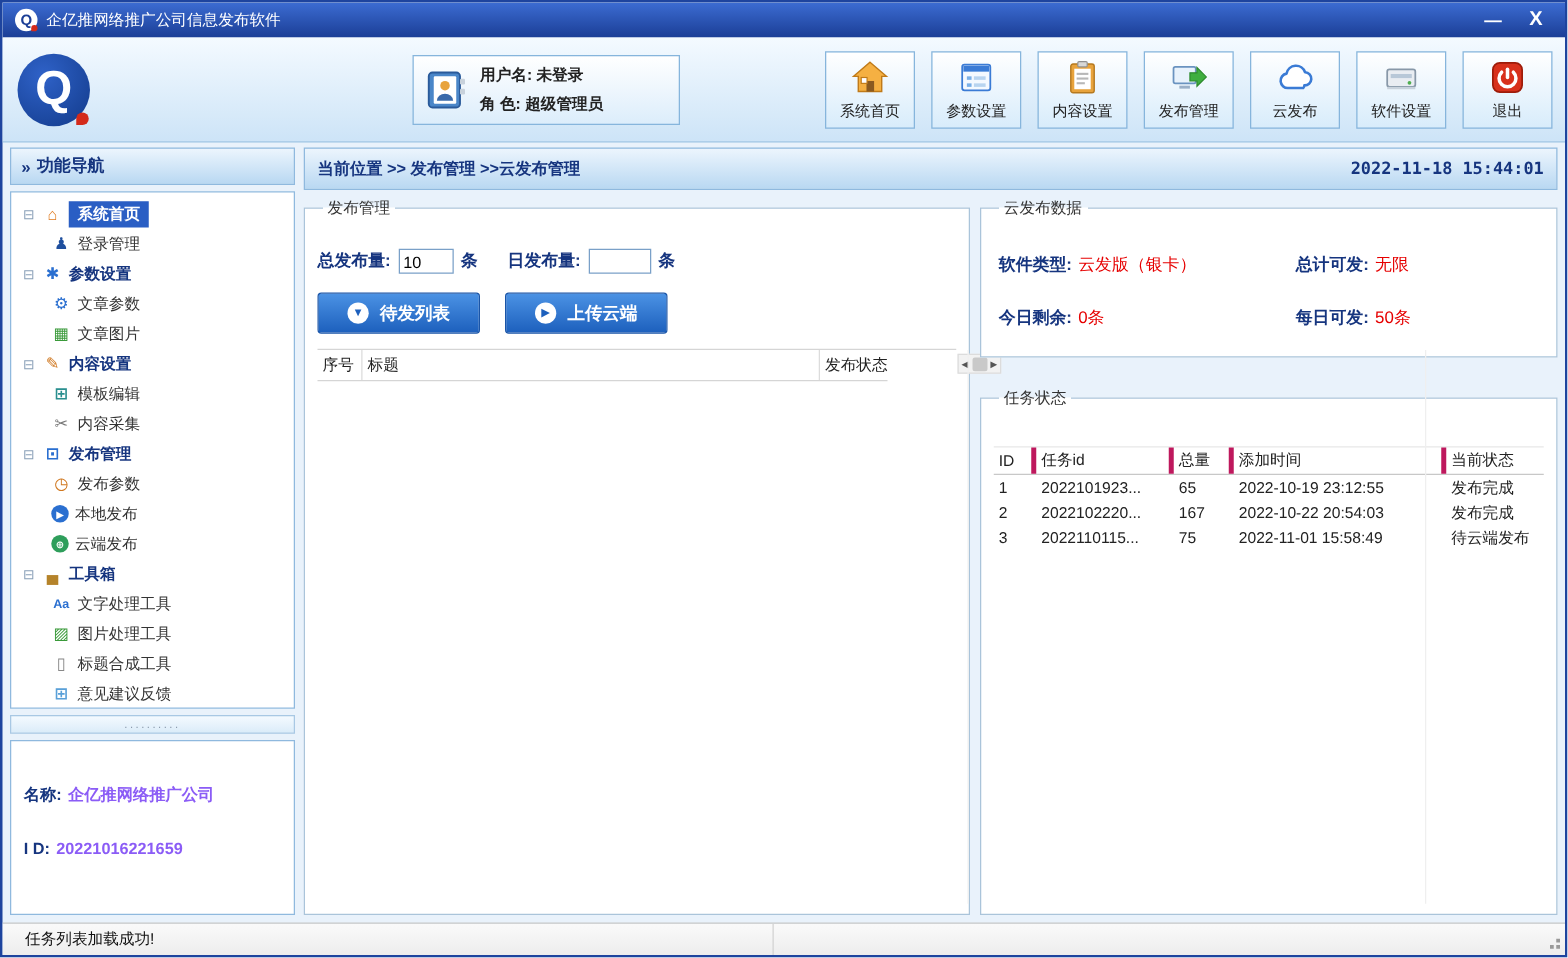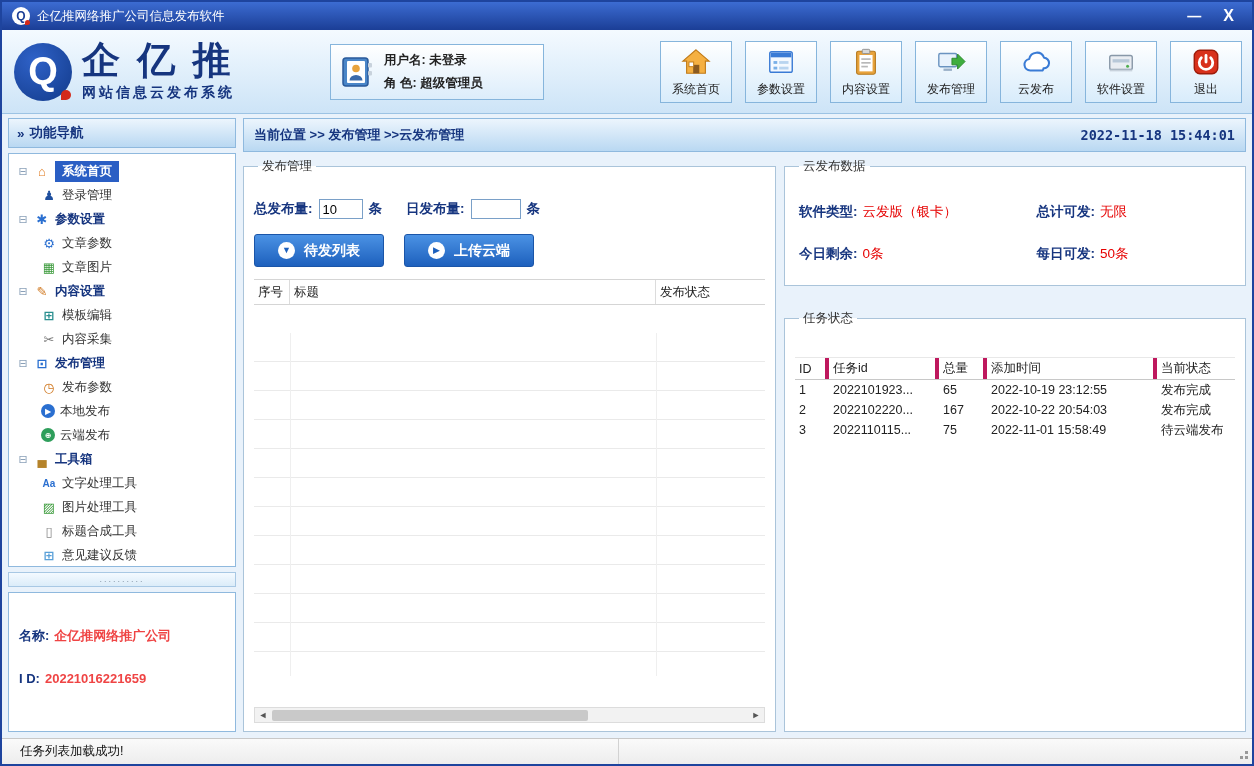--- a/index.html
+++ b/index.html
@@ -70,21 +70,21 @@
   .tree-item.lv0 .tree-label { font-weight:bold; color:#16357f; }
   .tree-item.selected .tree-label { background:#2a5ec4; color:#fff; padding:2px 7px; font-weight:bold; }
   .dots-strip { height:15px; flex:0 0 auto; border:1px solid #a8c8e4;
                 background:linear-gradient(180deg,#f4faff,#dbecf9);
                 display:flex; align-items:center; justify-content:center;
                 color:#8899aa; font-size:9px; letter-spacing:2px; line-height:1; }
   .info-panel { height:140px; flex:0 0 auto; border:1px solid #8fb9de; background:#fff;
                 padding:34px 10px 0; font-size:13px; }
   .info-row { margin-bottom:26px; white-space:nowrap; }
   .info-label { color:#16357f; font-weight:bold; }
-  .info-value { color:#ef4444; font-weight:bold; margin-left:5px; }
+  .info-value { color:#8b5cf6; font-weight:bold; margin-left:5px; }
 
   
   .main { flex:1; display:flex; flex-direction:column; gap:6px; min-width:0; min-height:0; }
   .crumb-bar { height:30px; flex:0 0 auto; border:1px solid #8fb9de;
                background:linear-gradient(180deg,#ecf5fd,#b9d8f2);
                display:flex; align-items:center; padding:16px 10px;
                color:#16357f; font-weight:bold; font-size:13px; }
   .crumb-datetime { margin-left:auto; font-family:"DejaVu Sans Mono","Liberation Mono",monospace; font-size:13.5px; }
 
   .panels { flex:1; display:flex; gap:8px; min-height:0; }
@@ -98,21 +98,21 @@
                font-family:inherit; }
   .pub-input.daily { width:50px; }
   .form-gap { width:12px; }
   .pub-btns { display:flex; gap:20px; margin:15px 0 12px; }
   .blue-btn { width:130px; height:33px; border:1px solid #1a55a8; border-radius:3px; cursor:pointer;
               background:linear-gradient(180deg,#4b92e4,#1d60bd); color:#fff; font-size:14px; font-weight:bold;
               display:flex; align-items:center; justify-content:center; gap:9px; font-family:inherit; }
   .btn-circle { width:17px; height:17px; background:#fff; color:#1d60bd; border-radius:50%;
                 display:flex; align-items:center; justify-content:center; font-size:9px; line-height:1; }
 
-  .pub-table { flex:1; display:flex; flex-direction:column; min-height:0; border-top:1px solid #d5d5d5;gap:28px; }
+  .pub-table { flex:1; display:flex; flex-direction:row; min-height:0; border-top:1px solid #d5d5d5;gap:28px; }
   .pub-thead { display:grid; grid-template-columns:36px 366px 1fr; height:25px; flex:0 0 auto;
                font-size:12.5px; color:#222; border-bottom:1px solid #d5d5d5; }
   .pub-thead span { padding-left:4px; border-right:1px solid #dcdcdc; display:flex; align-items:center; }
   .pub-thead span:last-child { border-right:none; }
   .pub-tbody { flex:1; position:relative; min-height:0;
                background:repeating-linear-gradient(180deg,#ffffff 0 28px,#eaeaea 28px 29px); }
   .pub-tbody::before { content:""; position:absolute; left:36px; top:0; bottom:0; width:1px; background:#efefef; }
   .pub-tbody::after  { content:""; position:absolute; left:402px; top:0; bottom:0; width:1px; background:#efefef; }
   .pub-scroll { height:16px; flex:0 0 auto; background:#f2f2f2; border:1px solid #dcdcdc;
                 display:flex; align-items:center; margin-top:3px; }
@@ -155,24 +155,20 @@
     <span class="title-text">企亿推网络推广公司信息发布软件</span>
     <span class="win-controls">
       <span class="win-min">—</span>
       <span class="win-close">X</span>
     </span>
   </div>
 
   <div class="header">
     <div class="brand">
       <div class="brand-q">Q</div>
-      <div>
-        <div class="brand-name">企 亿 推</div>
-        <div class="brand-sub">网站信息云发布系统</div>
-      </div>
     </div>
     <div class="user-panel">
       <span class="user-ico">
         <svg viewBox="0 0 36 36">
             <rect x="4" y="4" width="25" height="28" rx="3" fill="#4a86c8" stroke="#2a5a9a" stroke-width="1.5"></rect>
             <rect x="8" y="7" width="18" height="22" rx="1" fill="#ffffff"></rect>
             <circle cx="17" cy="14.5" r="3.8" fill="#e8a33c"></circle>
             <path d="M10.5 26.5 a6.5 5.5 0 0 1 13 0 z" fill="#3a6aaa"></path>
             <rect x="29" y="9" width="4" height="4.5" rx="1" fill="#c8d2dc"></rect>
             <rect x="29" y="17" width="4" height="4.5" rx="1" fill="#c8d2dc"></rect>

